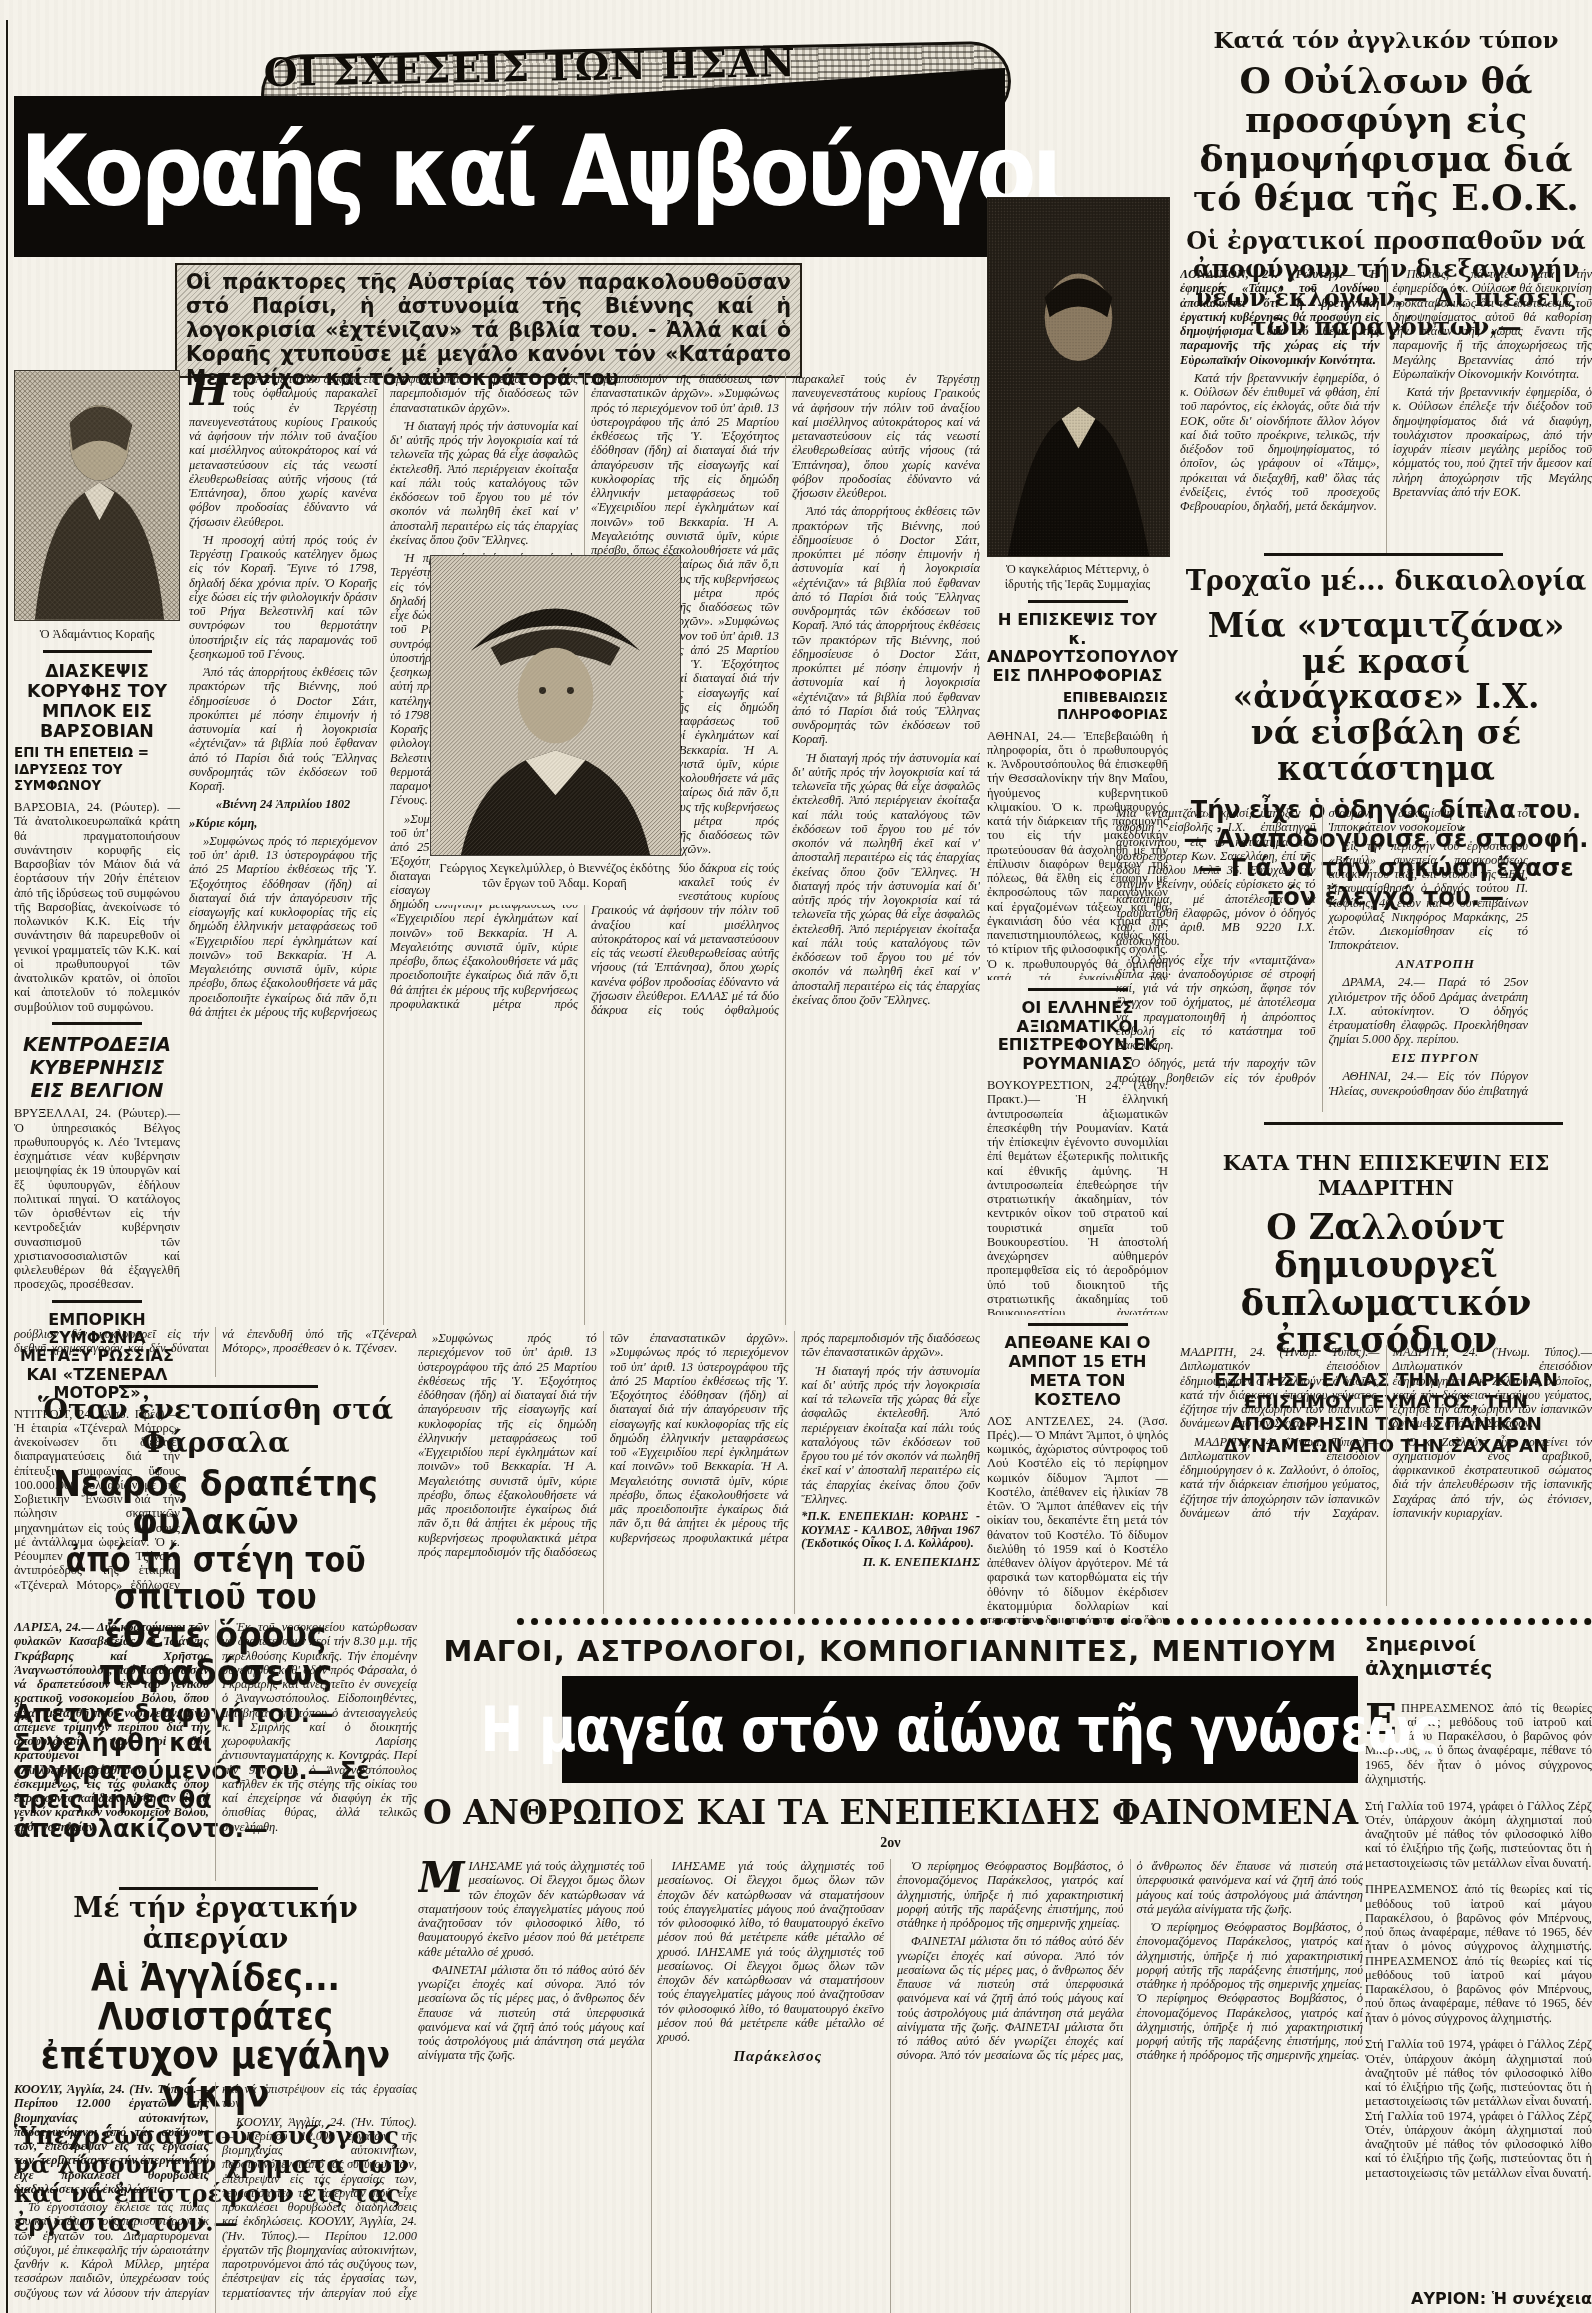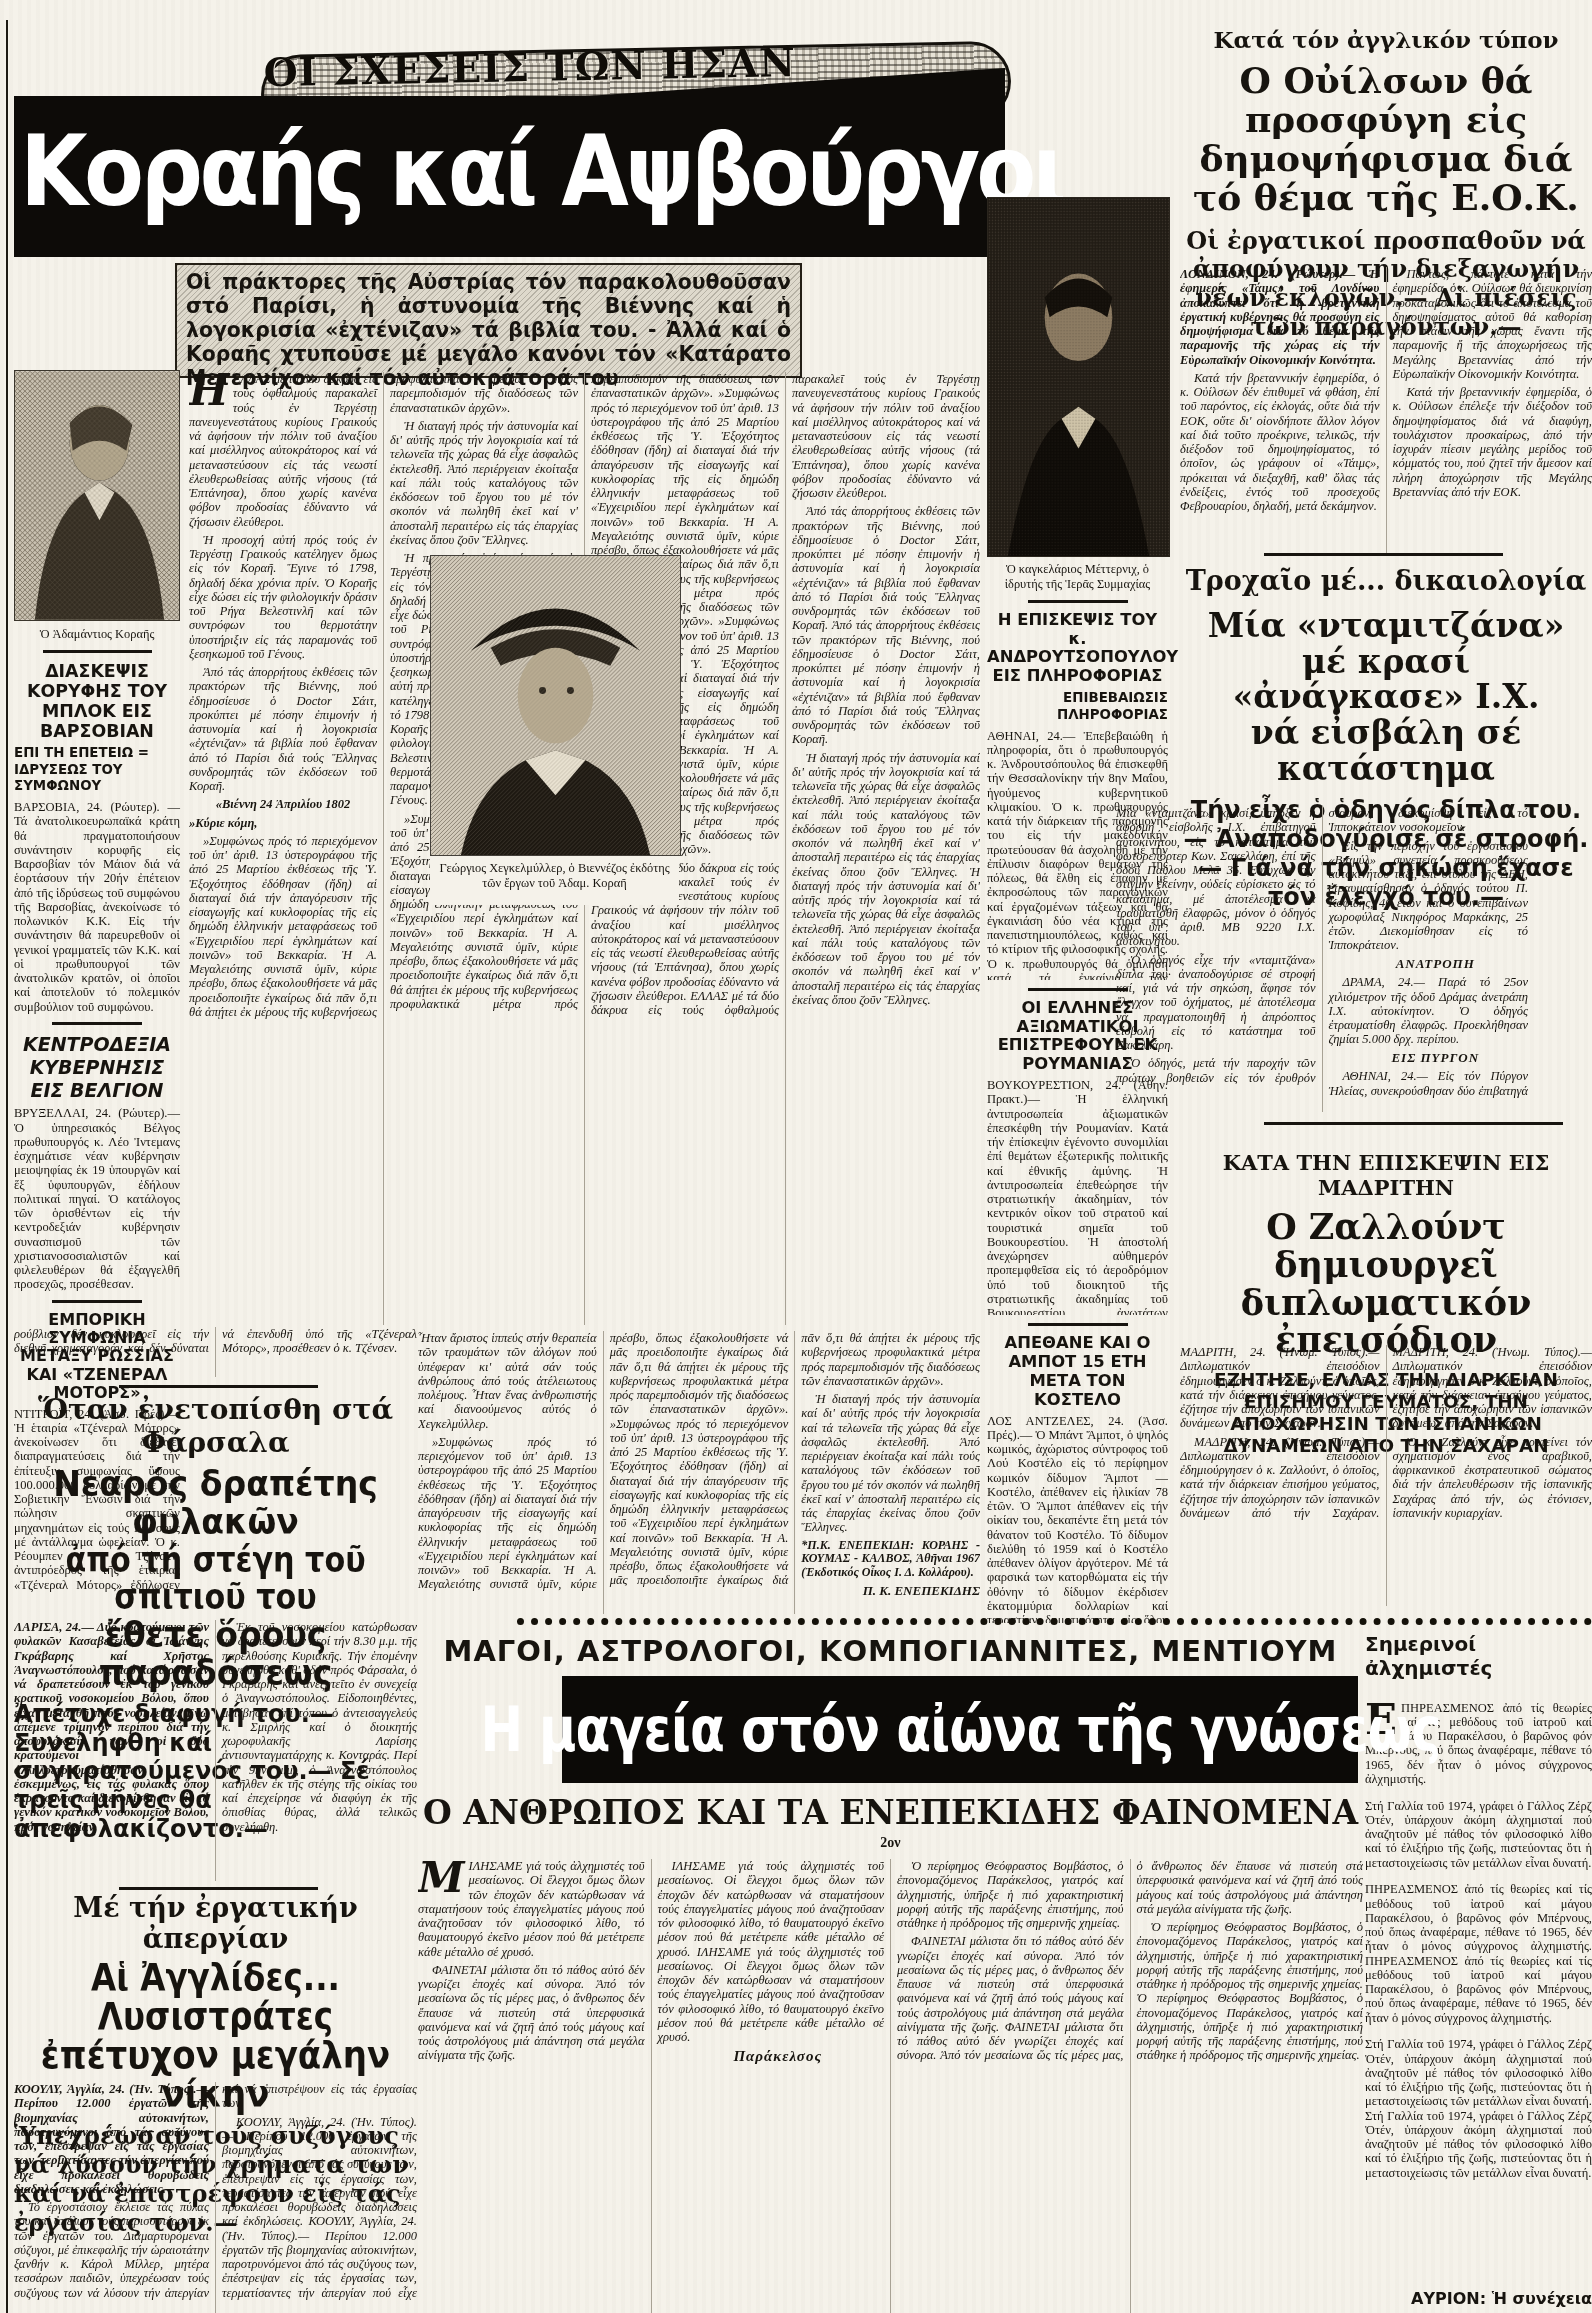--- a/index.html
+++ b/index.html
@@ -144,21 +144,20 @@
       <path d="M30 300 Q45 230 95 205 L125 195 L155 205 Q205 230 220 300 Z" fill="#1d1811"></path>
       <path d="M95 205 L125 240 L155 205 L125 195 Z" fill="#e9e2d1"></path>
       <circle cx="112" cy="135" r="3.5" fill="#2c261d"></circle>
       <circle cx="140" cy="135" r="3.5" fill="#2c261d"></circle>
       <rect width="250" height="300" fill="url(#xh2)" opacity=".45"></rect>
     </svg>
     <div class="caption" style="margin-top:5px;">Γεώργιος Χεγκελμύλλερ, ὁ Βιεννέζος ἐκδότης τῶν ἔργων τοῦ Ἀδαμ. Κοραῆ</div>
   </div>
 
   <div class="abs cols body-txt jt hidov" style="left:418px;top:1331px;width:562px;height:283px;column-count:3;">
-    <p class="noind">Ἦταν ἄριστος ἱππεύς στήν θεραπεία τῶν τραυμάτων τῶν ἀλόγων πού ὑπέφεραν κι' αὐτά σάν τούς ἀνθρώπους ἀπό τούς ἀτέλειωτους πολέμους. Ἦταν ἕνας ἀνθρωπιστής καί διανοούμενος αὐτός ὁ Χεγκελμύλλερ.</p>
     <p class="letter">»Συμφώνως πρός τό περιεχόμενον τοῦ ὑπ' ἀριθ. 13 ὑστερογράφου τῆς ἀπό 25 Μαρτίου ἐκθέσεως τῆς Ὑ. Ἐξοχότητος ἐδόθησαν (ἤδη) αἱ διαταγαί διά τήν ἀπαγόρευσιν τῆς εἰσαγωγῆς καί κυκλοφορίας τῆς εἰς δημώδη ἑλληνικήν μεταφράσεως τοῦ «Ἐγχειριδίου περί ἐγκλημάτων καί ποινῶν» τοῦ Βεκκαρία. Ἡ Α. Μεγαλειότης συνιστᾶ ὑμῖν, κύριε πρέσβυ, ὅπως ἐξακολουθήσετε νά μᾶς προειδοποιῆτε ἐγκαίρως διά πᾶν ὅ,τι θά ἀπῄτει ἐκ μέρους τῆς κυβερνήσεως προφυλακτικά μέτρα πρός παρεμποδισμόν τῆς διαδόσεως τῶν ἐπαναστατικῶν ἀρχῶν». »Συμφώνως πρός τό περιεχόμενον τοῦ ὑπ' ἀριθ. 13 ὑστερογράφου τῆς ἀπό 25 Μαρτίου ἐκθέσεως τῆς Ὑ. Ἐξοχότητος ἐδόθησαν (ἤδη) αἱ διαταγαί διά τήν ἀπαγόρευσιν τῆς εἰσαγωγῆς καί κυκλοφορίας τῆς εἰς δημώδη ἑλληνικήν μεταφράσεως τοῦ «Ἐγχειριδίου περί ἐγκλημάτων καί ποινῶν» τοῦ Βεκκαρία. Ἡ Α. Μεγαλειότης συνιστᾶ ὑμῖν, κύριε πρέσβυ, ὅπως ἐξακολουθήσετε νά μᾶς προειδοποιῆτε ἐγκαίρως διά πᾶν ὅ,τι θά ἀπῄτει ἐκ μέρους τῆς κυβερνήσεως προφυλακτικά μέτρα πρός παρεμποδισμόν τῆς διαδόσεως τῶν ἐπαναστατικῶν ἀρχῶν».</p>
     <p>Ἡ διαταγή πρός τήν ἀστυνομία καί δι' αὐτῆς πρός τήν λογοκρισία καί τά τελωνεῖα τῆς χώρας θά εἶχε ἀσφαλῶς ἐκτελεσθῆ. Ἀπό περιέργειαν ἐκοίταξα καί πάλι τούς καταλόγους τῶν ἐκδόσεων τοῦ ἔργου του μέ τόν σκοπόν νά πωληθῆ ἐκεῖ καί ν' ἀποσταλῆ περαιτέρω εἰς τάς ἐπαρχίας ἐκείνας ὅπου ζοῦν Ἕλληνες.</p>
     <p class="biblio noind">*Π.Κ. ΕΝΕΠΕΚΙΔΗ: ΚΟΡΑΗΣ - ΚΟΥΜΑΣ - ΚΑΛΒΟΣ, Ἀθῆναι 1967 (Ἐκδοτικός Οἶκος Ι. Δ. Κολλάρου).</p>
     <p class="sig noind">Π. Κ. ΕΝΕΠΕΚΙΔΗΣ</p>
   </div>
 
   <div class="abs" style="left:987px;top:197px;width:181px;height:1417px;">
     <svg width="181" height="358" viewBox="0 0 182 360" style="border:1px solid #2a251d;">
       <defs>
         <pattern id="gr1" width="3" height="3" patternUnits="userSpaceOnUse">

